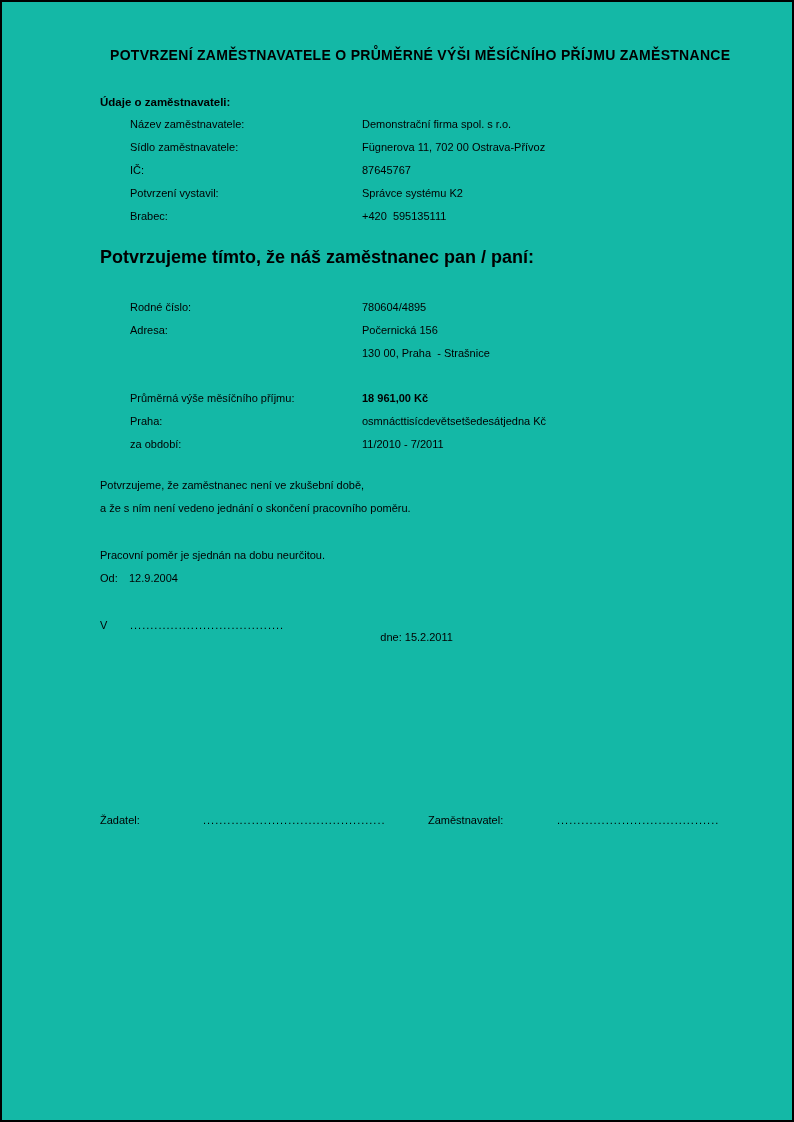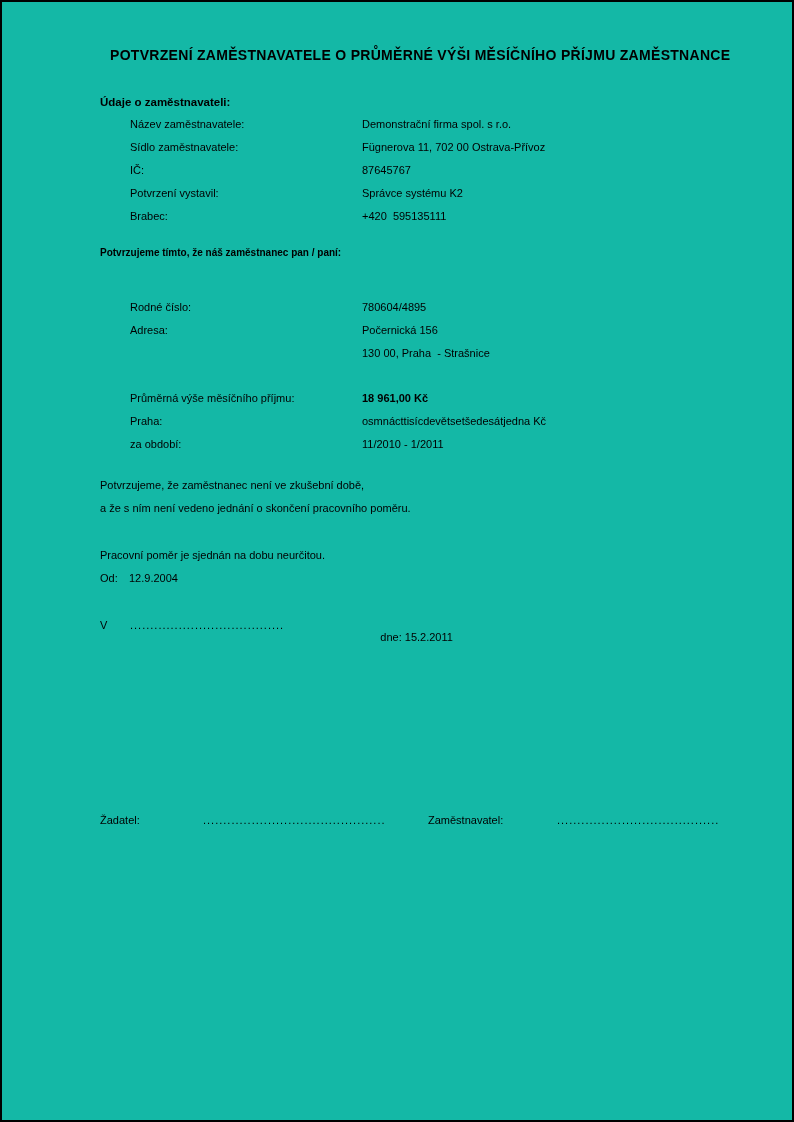--- a/index.html
+++ b/index.html
@@ -39,21 +39,21 @@
       font-size: 14px;
       letter-spacing: 0.3px;
       white-space: pre;
     }
     .h-small {
       font-weight: bold;
       font-size: 11.5px;
     }
     .h-large {
       font-weight: bold;
-      font-size: 10px;
+      font-size: 18px;
     }
     .col-heading { left: 90px; }
     .col-label   { left: 120px; }
     .col-value   { left: 352px; }
     .bold        { font-weight: bold; }
     .dots        { letter-spacing: 1px; }
     .date-value  { margin-left: 3px; }
   </style>
 </head>
 <body>
@@ -105,21 +105,21 @@
   <div class="row" style="top:390px">
     <span class="abs col-label">Průměrná výše měsíčního příjmu:</span>
     <span class="abs col-value bold">18 961,00 Kč</span>
   </div>
   <div class="row" style="top:413px">
     <span class="abs col-label">Praha:</span>
     <span class="abs col-value">osmnácttisícdevětsetšedesátjedna Kč</span>
   </div>
   <div class="row" style="top:436px">
     <span class="abs col-label">za období:</span>
-    <span class="abs col-value">11/2010 - 1/2011</span>
+    <span class="abs col-value">11/2010 - 7/2011</span>
   </div>
 
   <div class="row" style="top:477px">
     <span class="abs col-heading">Potvrzujeme, že zaměstnanec není ve zkušební době,</span>
   </div>
   <div class="row" style="top:547px">
     <span class="abs col-heading">Pracovní poměr je sjednán na dobu neurčitou.</span>
   </div>
   <div class="row" style="top:500px">
     <span class="abs col-heading">a že s ním není vedeno jednání o skončení pracovního poměru.</span>

